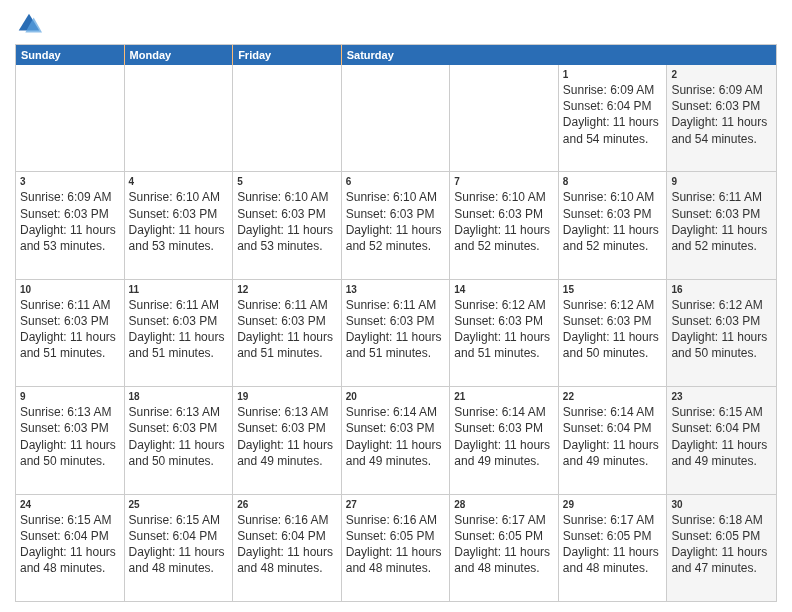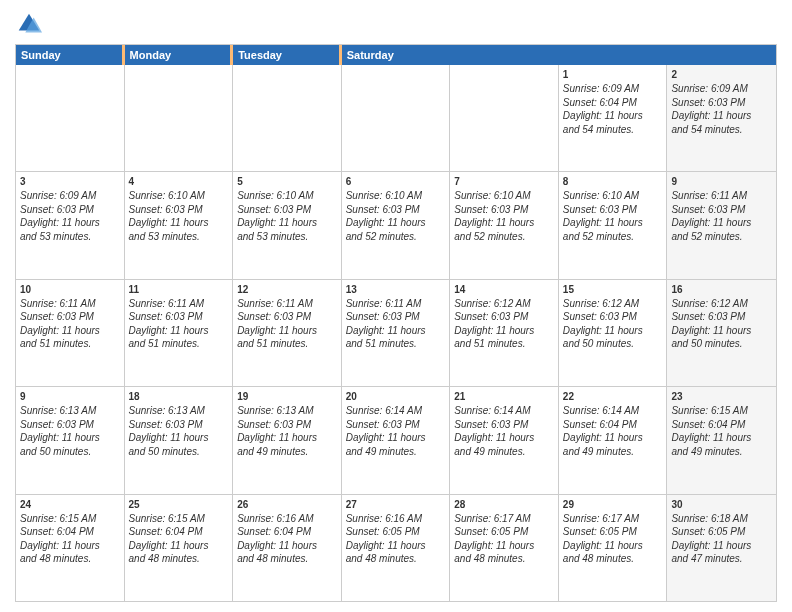--- a/index.html
+++ b/index.html
@@ -70,21 +70,21 @@
       display: grid;
       grid-template-columns: repeat(7, 1fr);
       background: #2a6db5;
     }
     .cal-header-cell {
       color: #fff;
       font-size: 11px;
       font-weight: bold;
       padding: 4px 5px;
       text-align: left;
-      border-right: 3px solid #fdba74;
+      border-right: 1px solid #fdba74;
     }
     .cal-header-cell:last-child { border-right: none; }
     .cal-body {
       display: flex;
       flex-direction: column;
       flex: 1;
     }
     .cal-row {
       display: grid;
       grid-template-columns: repeat(7, 1fr);
@@ -104,24 +104,23 @@
     .cal-cell:last-child { border-right: none; }
     .cal-cell.empty { background: #fff; }
     .cal-cell.shaded { background: #f5f5f5; }
     .day-num {
       font-size: 10px;
       font-weight: bold;
       display: block;
       margin-bottom: 1px;
     }
     .day-info {
-      font-size: 10px;
+      font-size: 12px;
       color: #333;
       line-height: 1.35;
-      font-style: italic;
     }
   </style>
 </head>
 <body>
 
 <div class="page">
   <div class="header">
     <div class="logo">
       <svg class="logo-icon" viewBox="0 0 30 30">
         <polygon points="15,4 26,22 4,22" fill="#2a6db5"></polygon>
@@ -135,21 +134,21 @@
     <div class="title-block">
       <div class="month-title"></div>
       <div class="location"></div>
     </div>
   </div>
 
   <div class="calendar">
     <div class="cal-header">
     <div class="cal-header-cell">Sunday</div>
         <div class="cal-header-cell">Monday</div>
-        <div class="cal-header-cell">Tuesday</div>
+        <div class="cal-header-cell">Friday</div>
         <div class="cal-header-cell">Saturday</div>
       </div>
     <div class="cal-body">
     <div class="cal-row">
           <div class="cal-cell empty"></div>
           <div class="cal-cell empty"></div>
           <div class="cal-cell empty"></div>
           <div class="cal-cell empty"></div>
           <div class="cal-cell empty"></div>
           <div class="cal-cell">

